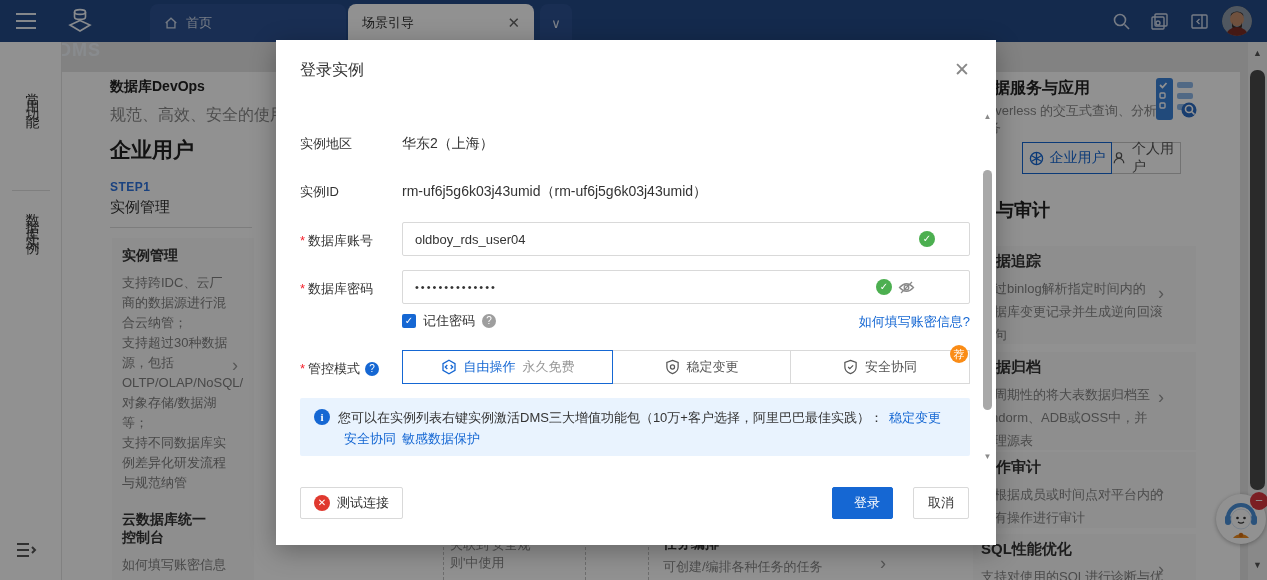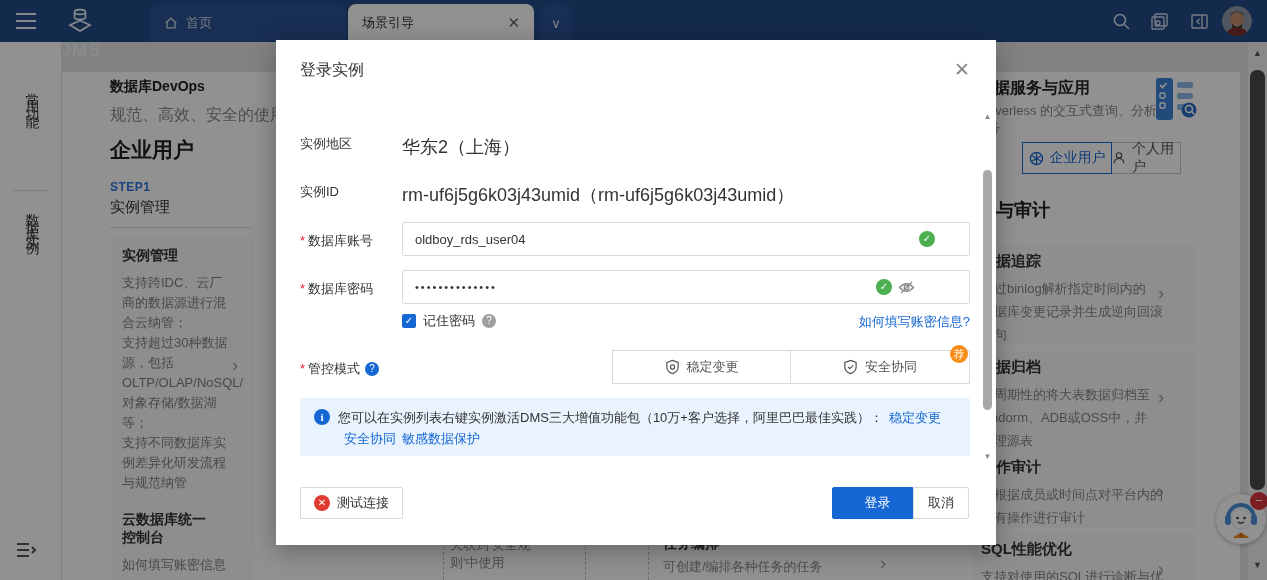--- a/index.html
+++ b/index.html
@@ -72,21 +72,21 @@
 
   
   .dim { left:0; top:0; width:1267px; height:580px; background:rgba(0,0,0,0.43); z-index:5; }
 
   
   .modal { left:276px; top:40px; width:720px; height:505px; background:#fff; z-index:10; box-shadow:0 6px 24px rgba(0,0,0,.3); }
   .m-title { left:24px; top:20px; font-size:16px; color:#333; } 
   .m-close-btn { right:26px; top:18px; position:absolute; font-size:19px; color:#888; cursor:pointer; }
   .f-label { left:24px; font-size:13px; color:#333; }
   .f-star { color:#f5222d; margin-right:3px; }
-  .f-value { left:126px; font-size:18px; color:#333; }
+  .f-value { left:126px; font-size:14px; color:#333; }
   .f-input { left:126px; width:568px; height:34px; border:1px solid #d9d9d9; border-radius:2px; background:#fff; display:flex; align-items:center; padding:0 34px 0 12px; font-size:13px; color:#333; }
   .ok-circle { width:16px; height:16px; border-radius:50%; background:#4caf50; color:#fff; font-size:10px; font-weight:bold; text-align:center; line-height:16px; flex:none; }
   .checkbox { width:14px; height:14px; background:#1567d3; border-radius:2px; color:#fff; font-size:10px; line-height:14px; text-align:center; flex:none; }
   .help-gray, .help-blue { width:14px; height:14px; border-radius:50%; color:#fff; font-size:10px; line-height:14px; text-align:center; display:inline-block; }
   .help-gray { background:#9e9e9e; } .help-blue { background:#1567d3; }
   .link { color:#1567d3; cursor:pointer; }
   .seg { position:absolute; top:0; height:34px; border:1px solid #d9d9d9; background:#fff; display:flex; align-items:center; justify-content:center; gap:7px; font-size:13px; color:#555; cursor:pointer; }
   .seg.sel { border-color:#1567d3; z-index:2; }
   .seg.sel .seg-main { color:#1567d3; }
   .seg-tag { color:#999; }
@@ -352,20 +352,30 @@
       <span style="font-size:13px; color:#333;">记住密码</span>
       <span class="help-gray">?</span>
     </div>
     <div class="abs link" style="right:26px; top:273px; font-size:13px;">如何填写账密信息?</div>
 
     <div class="abs f-label" style="top:320px; display:flex; align-items:center; gap:5px;">
       <span><span class="f-star">*</span><span>管控模式</span></span>
       <span class="help-blue">?</span>
     </div>
     <div class="abs" style="left:126px; top:310px; width:568px; height:34px;">
+      <div class="seg sel" style="left:0; width:211px;">
+        <span>
+          <svg width="16" height="16" viewBox="0 0 16 16" fill="none" stroke="#1567d3" stroke-width="1.3">
+            <path d="M8 1.2 L14 4.6 V11.4 L8 14.8 L2 11.4 V4.6 Z"></path>
+              <path d="M6.3 6 L4.3 8 L6.3 10 M9.7 6 L11.7 8 L9.7 10"></path>
+          </svg>
+        </span>
+        <span class="seg-main">自由操作</span>
+        <span class="seg-tag">永久免费</span>
+      </div>
       <div class="seg" style="left:210px; width:179px;">
         <span>
           <svg width="15" height="16" viewBox="0 0 16 16" fill="none" stroke="#555" stroke-width="1.3">
             <path d="M8 1 L14 3.2 V8 C14 11.6 11.4 14 8 15 C4.6 14 2 11.6 2 8 V3.2 Z"></path>
               <circle cx="8" cy="8" r="2.2"></circle>
           </svg>
         </span>
         <span class="seg-main">稳定变更</span>
       </div>
       <div class="seg" style="left:388px; width:180px;">
@@ -382,21 +392,21 @@
 
     <div class="abs infobox">
       <span class="info-i">i</span>
       <span>您可以在实例列表右键实例激活DMS三大增值功能包（10万+客户选择，阿里巴巴最佳实践）：</span><span class="link">稳定变更</span><span class="link">安全协同</span><span class="link">敏感数据保护</span>
     </div>
 
     <div class="abs btn btn-outline" style="left:24px; top:447px; width:103px;">
       <span class="err-circle">✕</span>
       <span>测试连接</span>
     </div>
-    <div class="abs btn btn-primary" style="left:556px; top:447px; width:82px;padding-left:9px;">
+    <div class="abs btn btn-primary" style="left:556px; top:447px; width:61px;padding-left:9px;">
       <span>登录</span>
     </div>
     <div class="abs btn btn-outline" style="left:637px; top:447px; width:56px;">
       <span>取消</span>
     </div>
 
     <div class="abs m-scroll">
       <div class="arrow" style="position:absolute; top:0;">▲</div>
       <div class="m-thumb"></div>
       <div class="arrow" style="position:absolute; top:340px;">▼</div>

